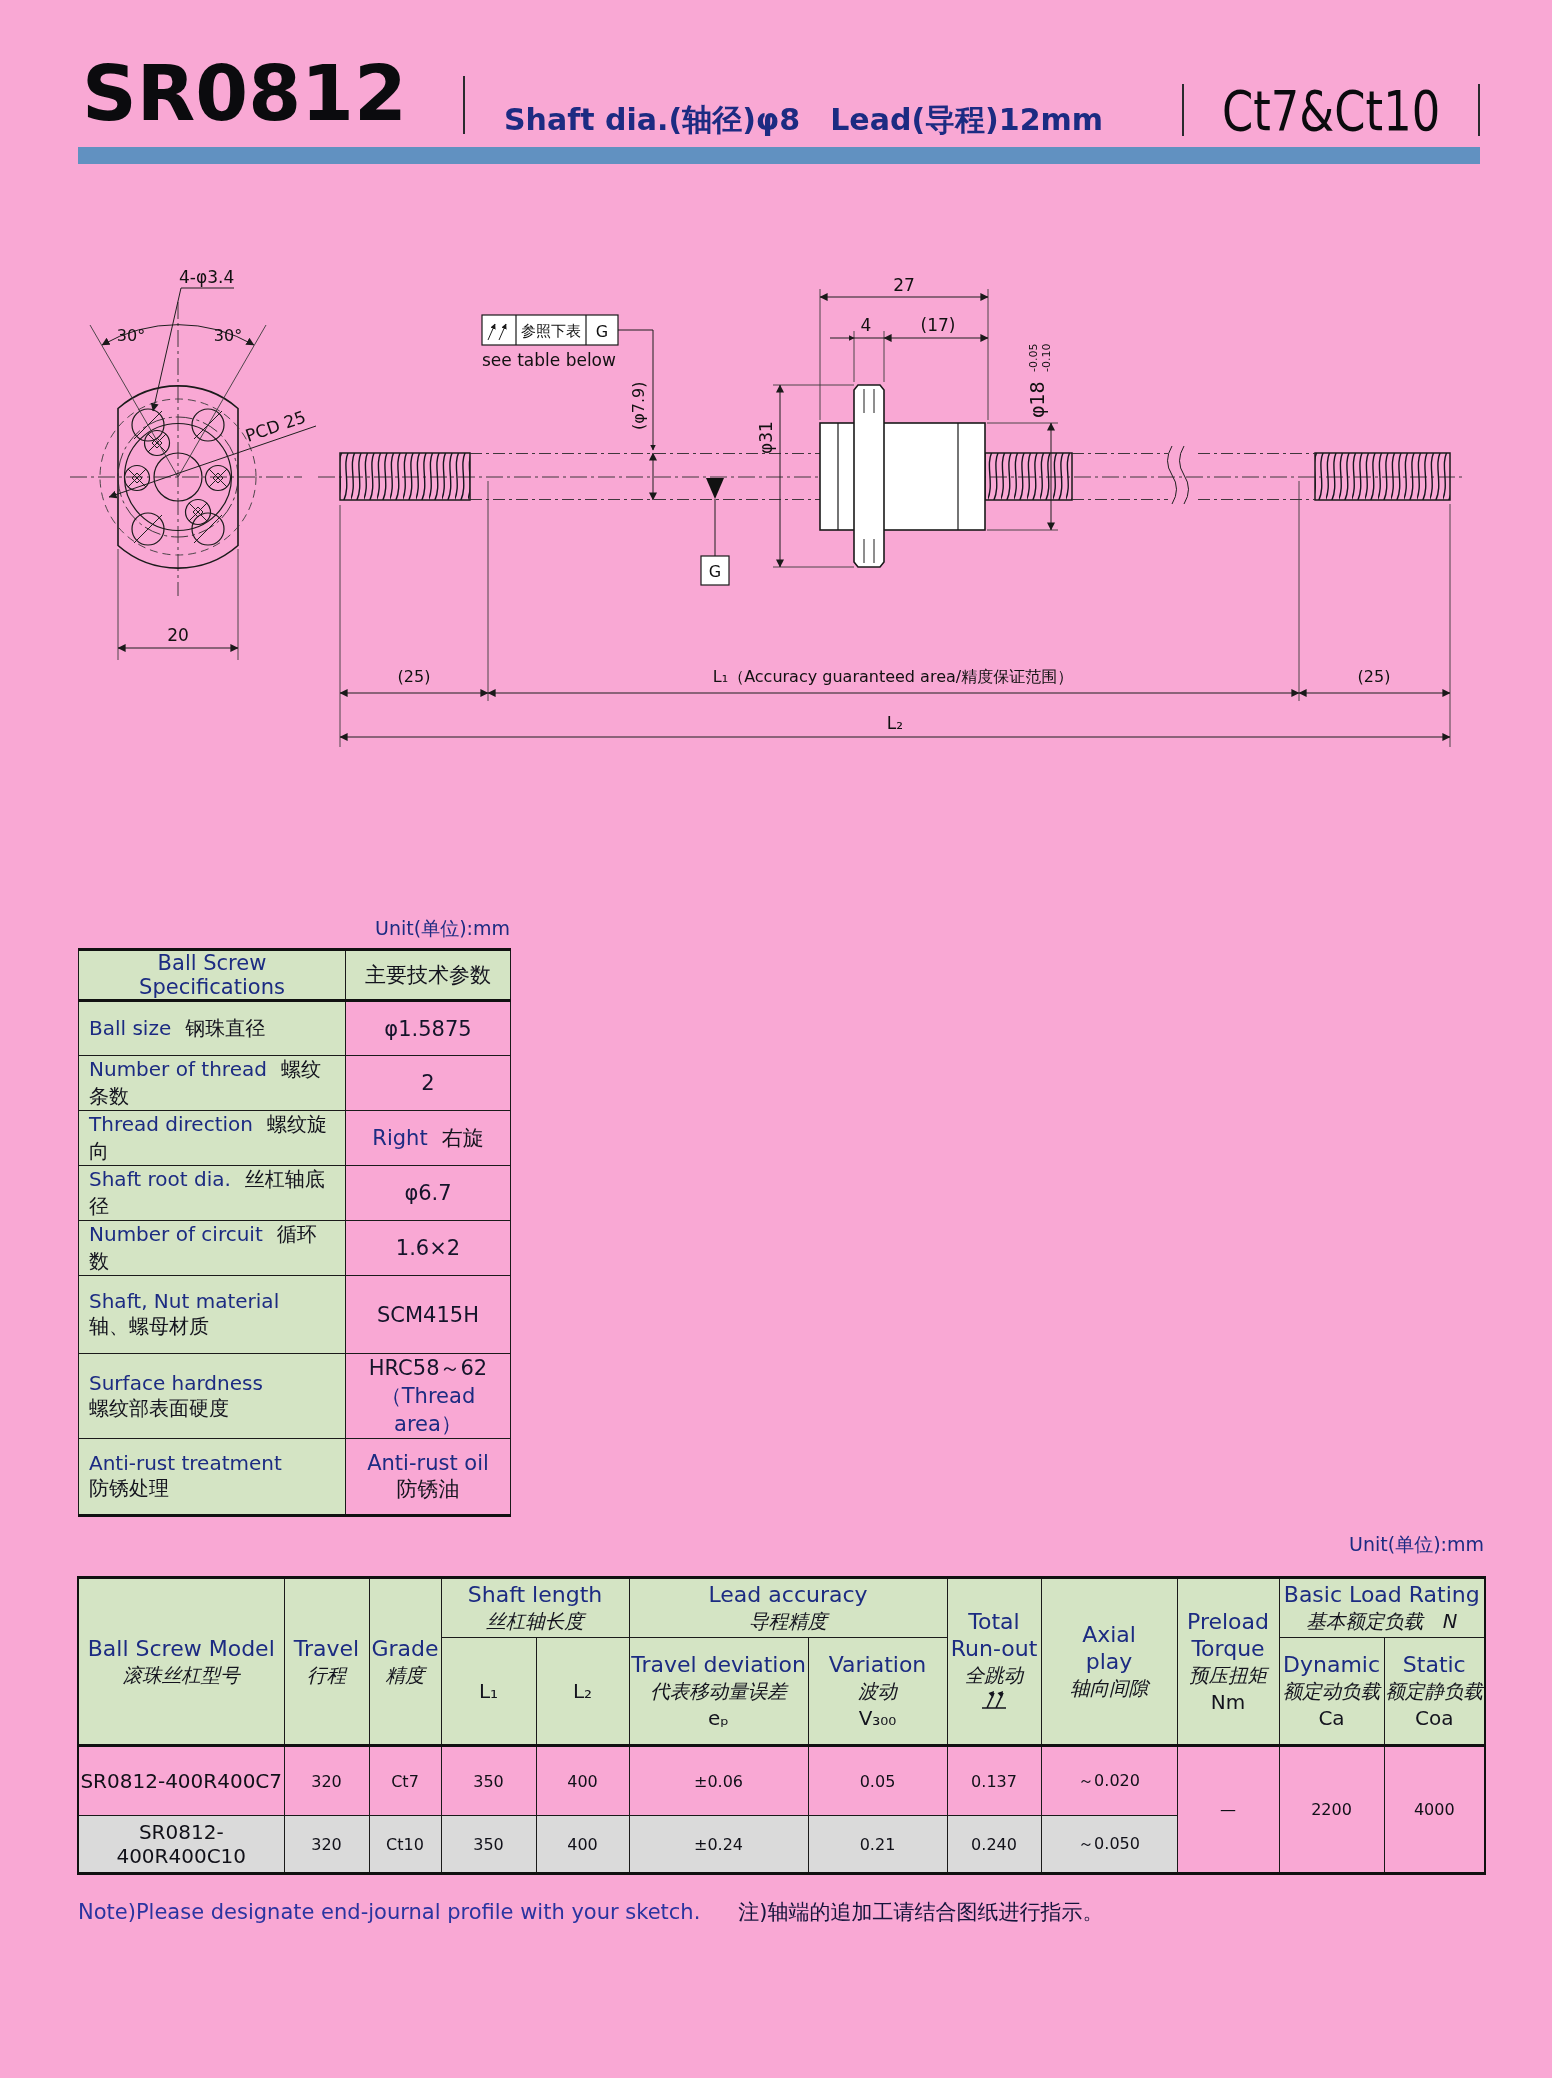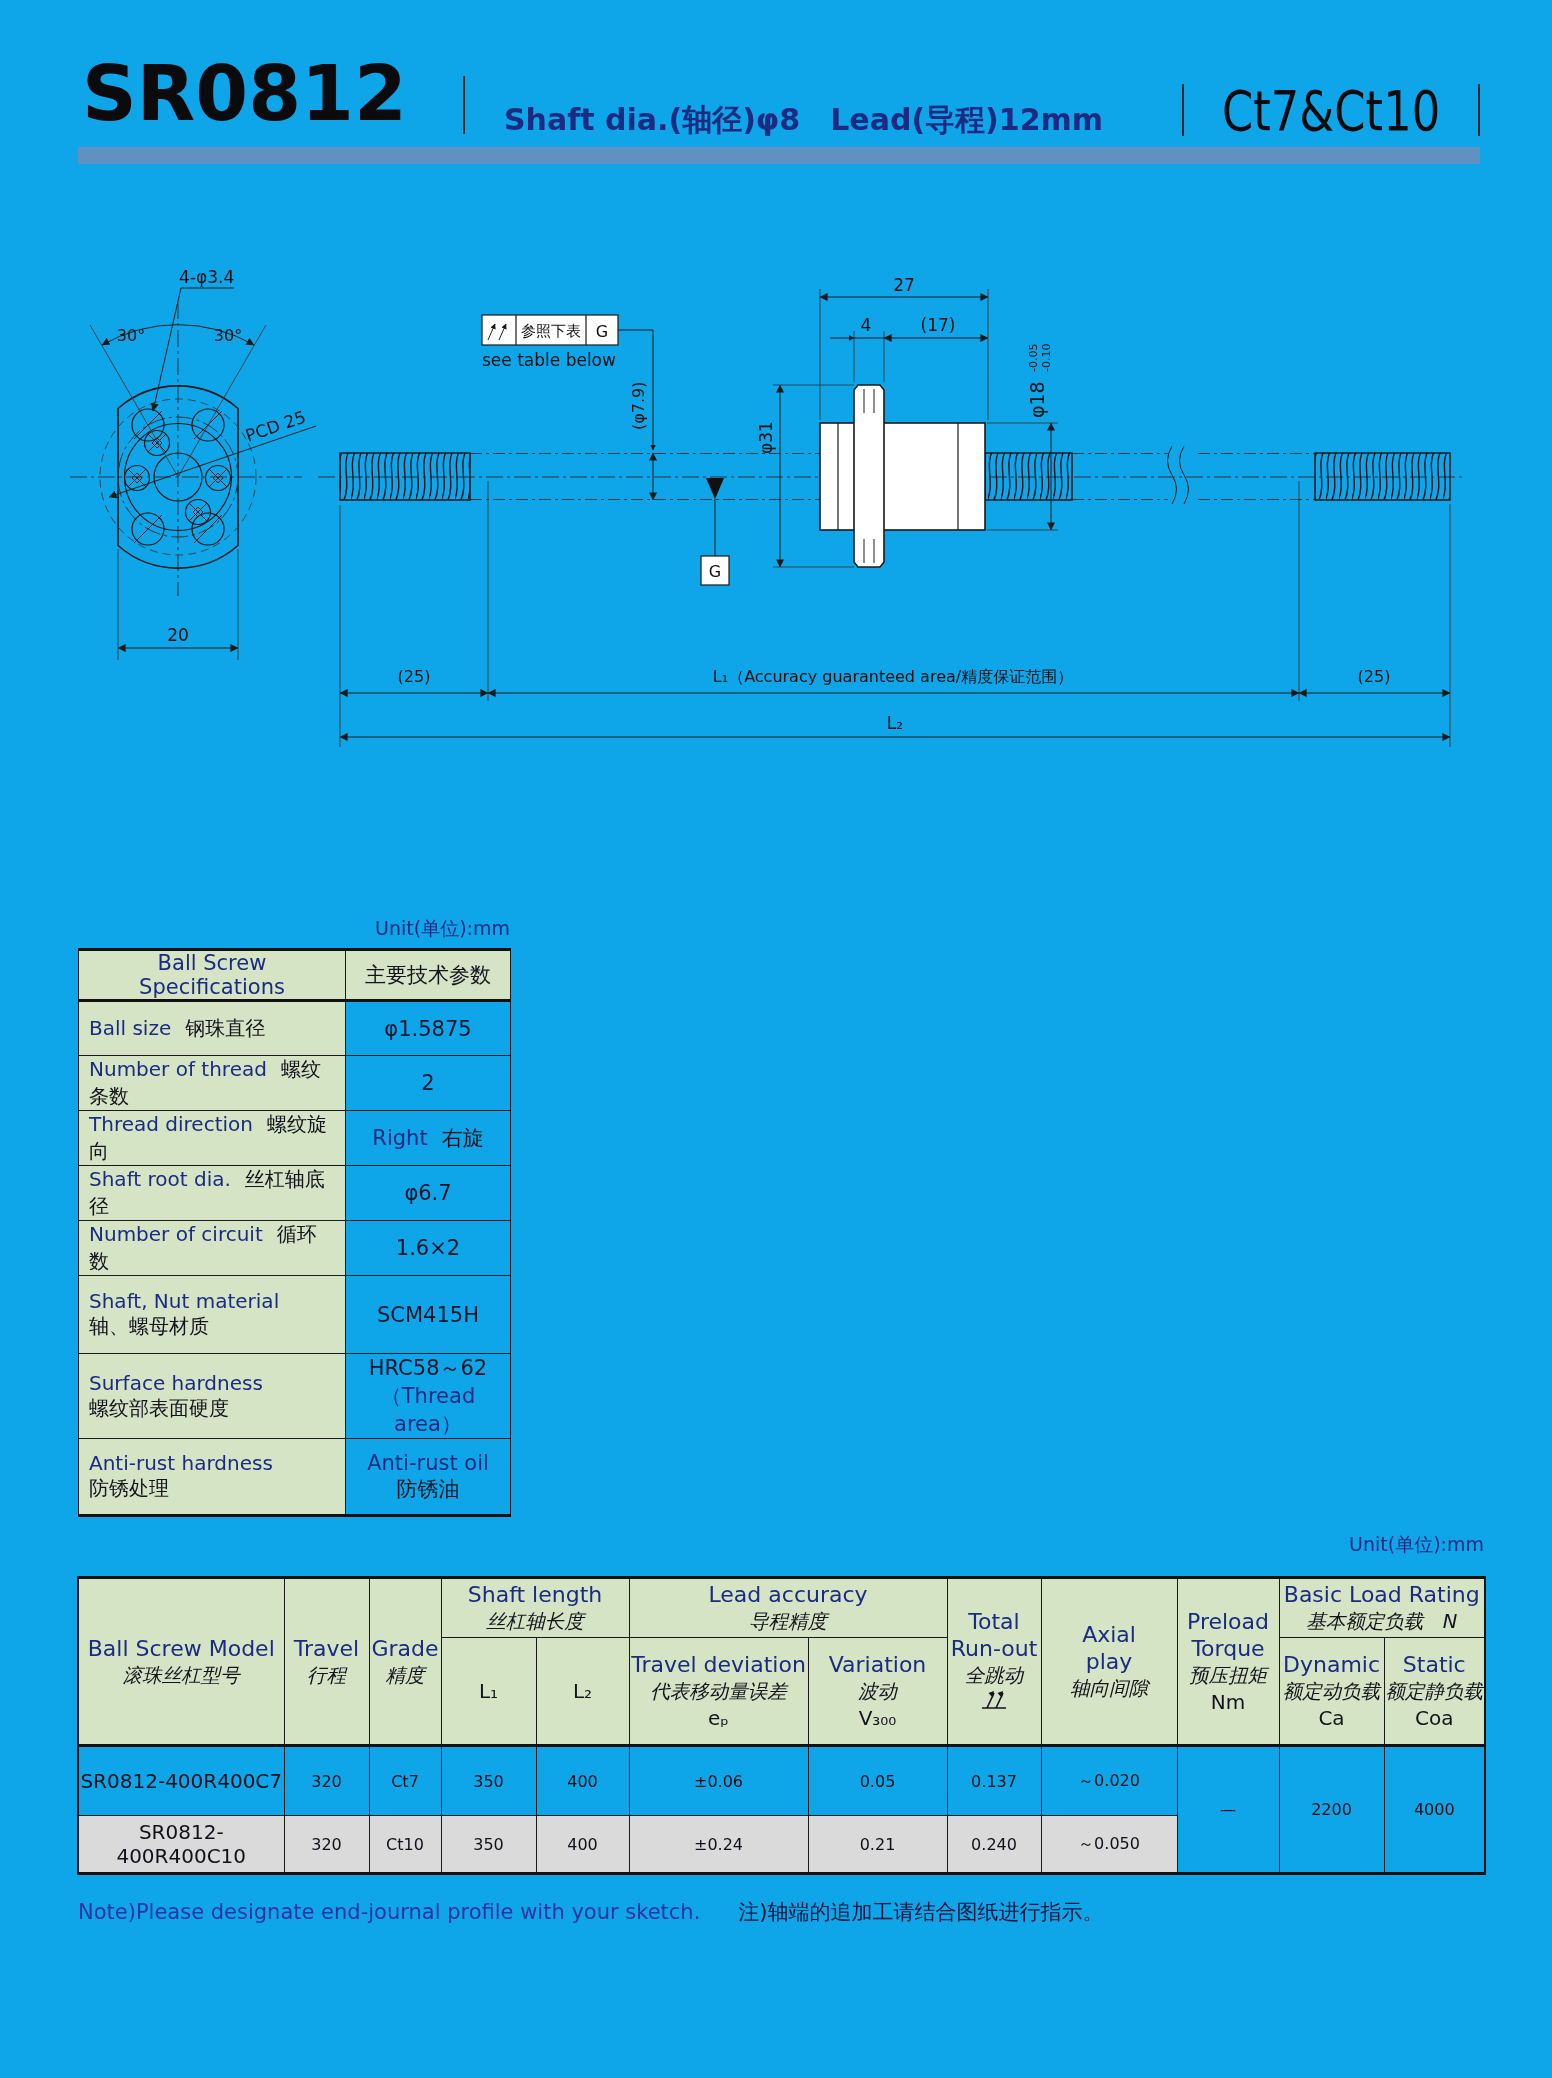--- a/index.html
+++ b/index.html
@@ -1,16 +1,16 @@
 <!DOCTYPE html>
 <html><head>
 <meta charset="utf-8">
 <style>
   html,body{margin:0;padding:0;background:#fff;}
-  #page{position:relative;width:1552px;height:2078px;background:#0ea5e9;overflow:hidden;
+  #page{position:relative;width:1552px;height:2078px;background:#f9a8d4;overflow:hidden;
         font-family:"DejaVu Sans","Liberation Sans",sans-serif;color:#14141e;}
   .abs{position:absolute;}
   
   #model-title{left:82px;top:56px;font-size:76px;font-weight:bold;color:#0b0b0e;line-height:1;letter-spacing:0px;}
   .vdiv{width:2px;background:#2a2a2e;}
   #spec-line{left:504px;top:100px;font-size:30px;font-weight:600;color:#1c2b82;}
   #grade-badge{left:1222px;top:78px;font-size:56px;color:#0b0b0e;transform:scaleX(0.80);transform-origin:left top;white-space:nowrap;}
   #accent-bar{left:78px;top:147px;width:1402px;height:17px;}
   
   #drawing{left:0;top:150px;}
@@ -246,21 +246,21 @@
     </tr>
     <tr style="height:78px">
       <td class="lab"><span class="en">Shaft, Nut material</span><br><span class="cn">轴、螺母材质</span></td>
       <td class="val"><span class="dk">SCM415H</span></td>
     </tr>
     <tr style="height:80px">
       <td class="lab"><span class="en">Surface hardness</span><br><span class="cn">螺纹部表面硬度</span></td>
       <td class="val"><span class="dk">HRC58～62</span><br><span class="blue">（Thread area）</span></td>
     </tr>
     <tr style="height:77px">
-      <td class="lab"><span class="en">Anti-rust hardness</span><br><span class="cn">防锈处理</span></td>
+      <td class="lab"><span class="en">Anti-rust treatment</span><br><span class="cn">防锈处理</span></td>
       <td class="val"><span class="blue">Anti-rust oil</span><br><span class="cn">防锈油</span></td>
     </tr>
   </tbody>
     </table>
 
   <div class="abs unit" style="left:1244px;top:1532px;">Unit(单位):mm</div>
 
   <table class="abs" id="model-table">
     <colgroup>
       <col style="width:206px">

